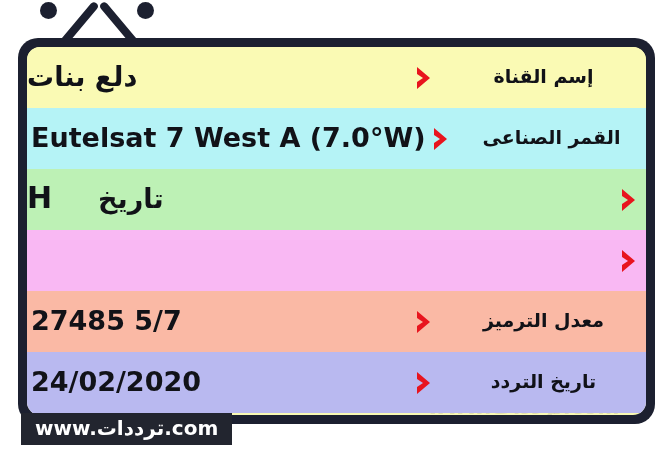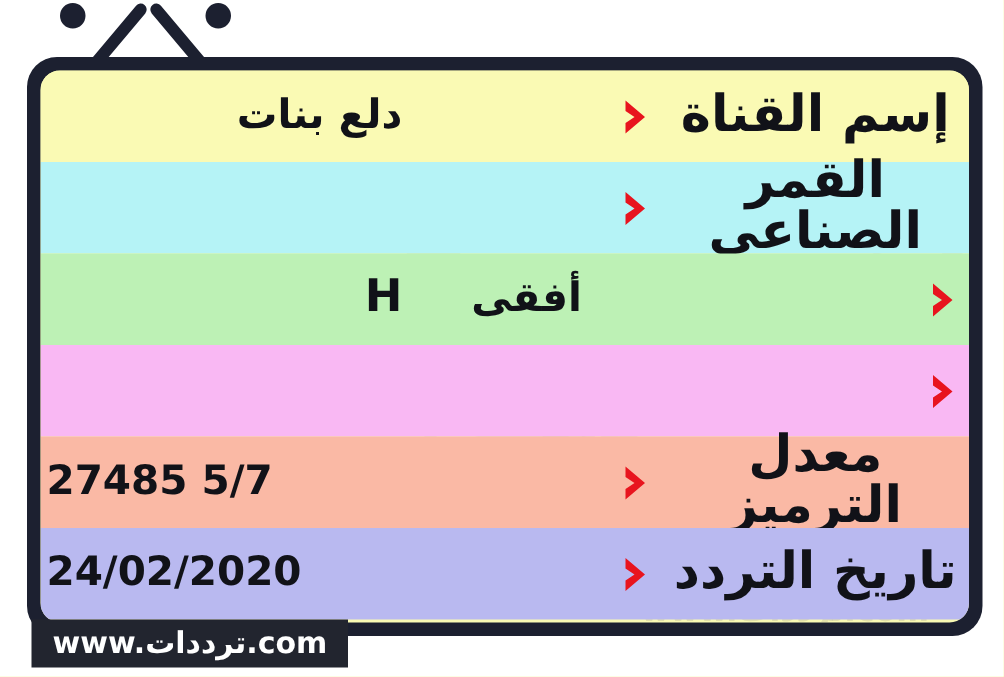--- a/index.html
+++ b/index.html
@@ -127,42 +127,42 @@
     position: relative;
     height: 61px;
     display: flex;
     flex-direction: row-reverse;
     align-items: center;
     box-sizing: border-box;
   }
   .row .label {
     width: 205px;
     text-align: center;
-    font-size: 34px;
+    font-size: 19px;
     font-weight: bold;
     color: #111218;
     direction: rtl;
     line-height: 1;
     padding-bottom: 3px;
   }
   .row .chev {
     width: 34px;
     display: flex;
     align-items: center;
     justify-content: center;
   }
   .row .chev svg { display: block; }
   .row .value {
     flex: 1;
     padding-right: 8px;
     font-size: 27px;
     font-weight: bold;
     color: #111218;
     direction: rtl;
-    text-align: center;
+    text-align: left;
     white-space: nowrap;
     line-height: 1;
     padding-bottom: 3px;
   }
   .row .value.ltr {
     direction: ltr;
     text-align: left;
     padding-left: 4px;
     padding-right: 0;
   }
@@ -223,30 +223,31 @@
           <div class="value">دلع بنات</div>
         </div>
 
         <div class="row" style="background:#B5F3F6">
           <div class="label">القمر الصناعى</div>
           <div class="chev">
             <svg width="20" height="26" viewBox="0 0 20 26">
                 <path d="M3 2 L16 13 L3 24 L3 17 L9 13 L3 9 Z" fill="#E8141E"></path>
               </svg>
           </div>
+          <div class="value ltr">Eutelsat 7 West A (7.0°W)</div>
         </div>
 
         <div class="row" style="background:#BDF1B5">
           <div class="chev">
             <svg width="20" height="26" viewBox="0 0 20 26">
                 <path d="M3 2 L16 13 L3 24 L3 17 L9 13 L3 9 Z" fill="#E8141E"></path>
               </svg>
           </div>
           <div class="value">
-            <span>أفقى</span><span class="pol-extra">H</span>
+            <span>تاريخ</span><span class="pol-extra">H</span>
           </div>
         </div>
 
         <div class="row" style="background:#F9B8F3">
           <div class="chev">
             <svg width="20" height="26" viewBox="0 0 20 26">
                 <path d="M3 2 L16 13 L3 24 L3 17 L9 13 L3 9 Z" fill="#E8141E"></path>
               </svg>
           </div>
         </div>

